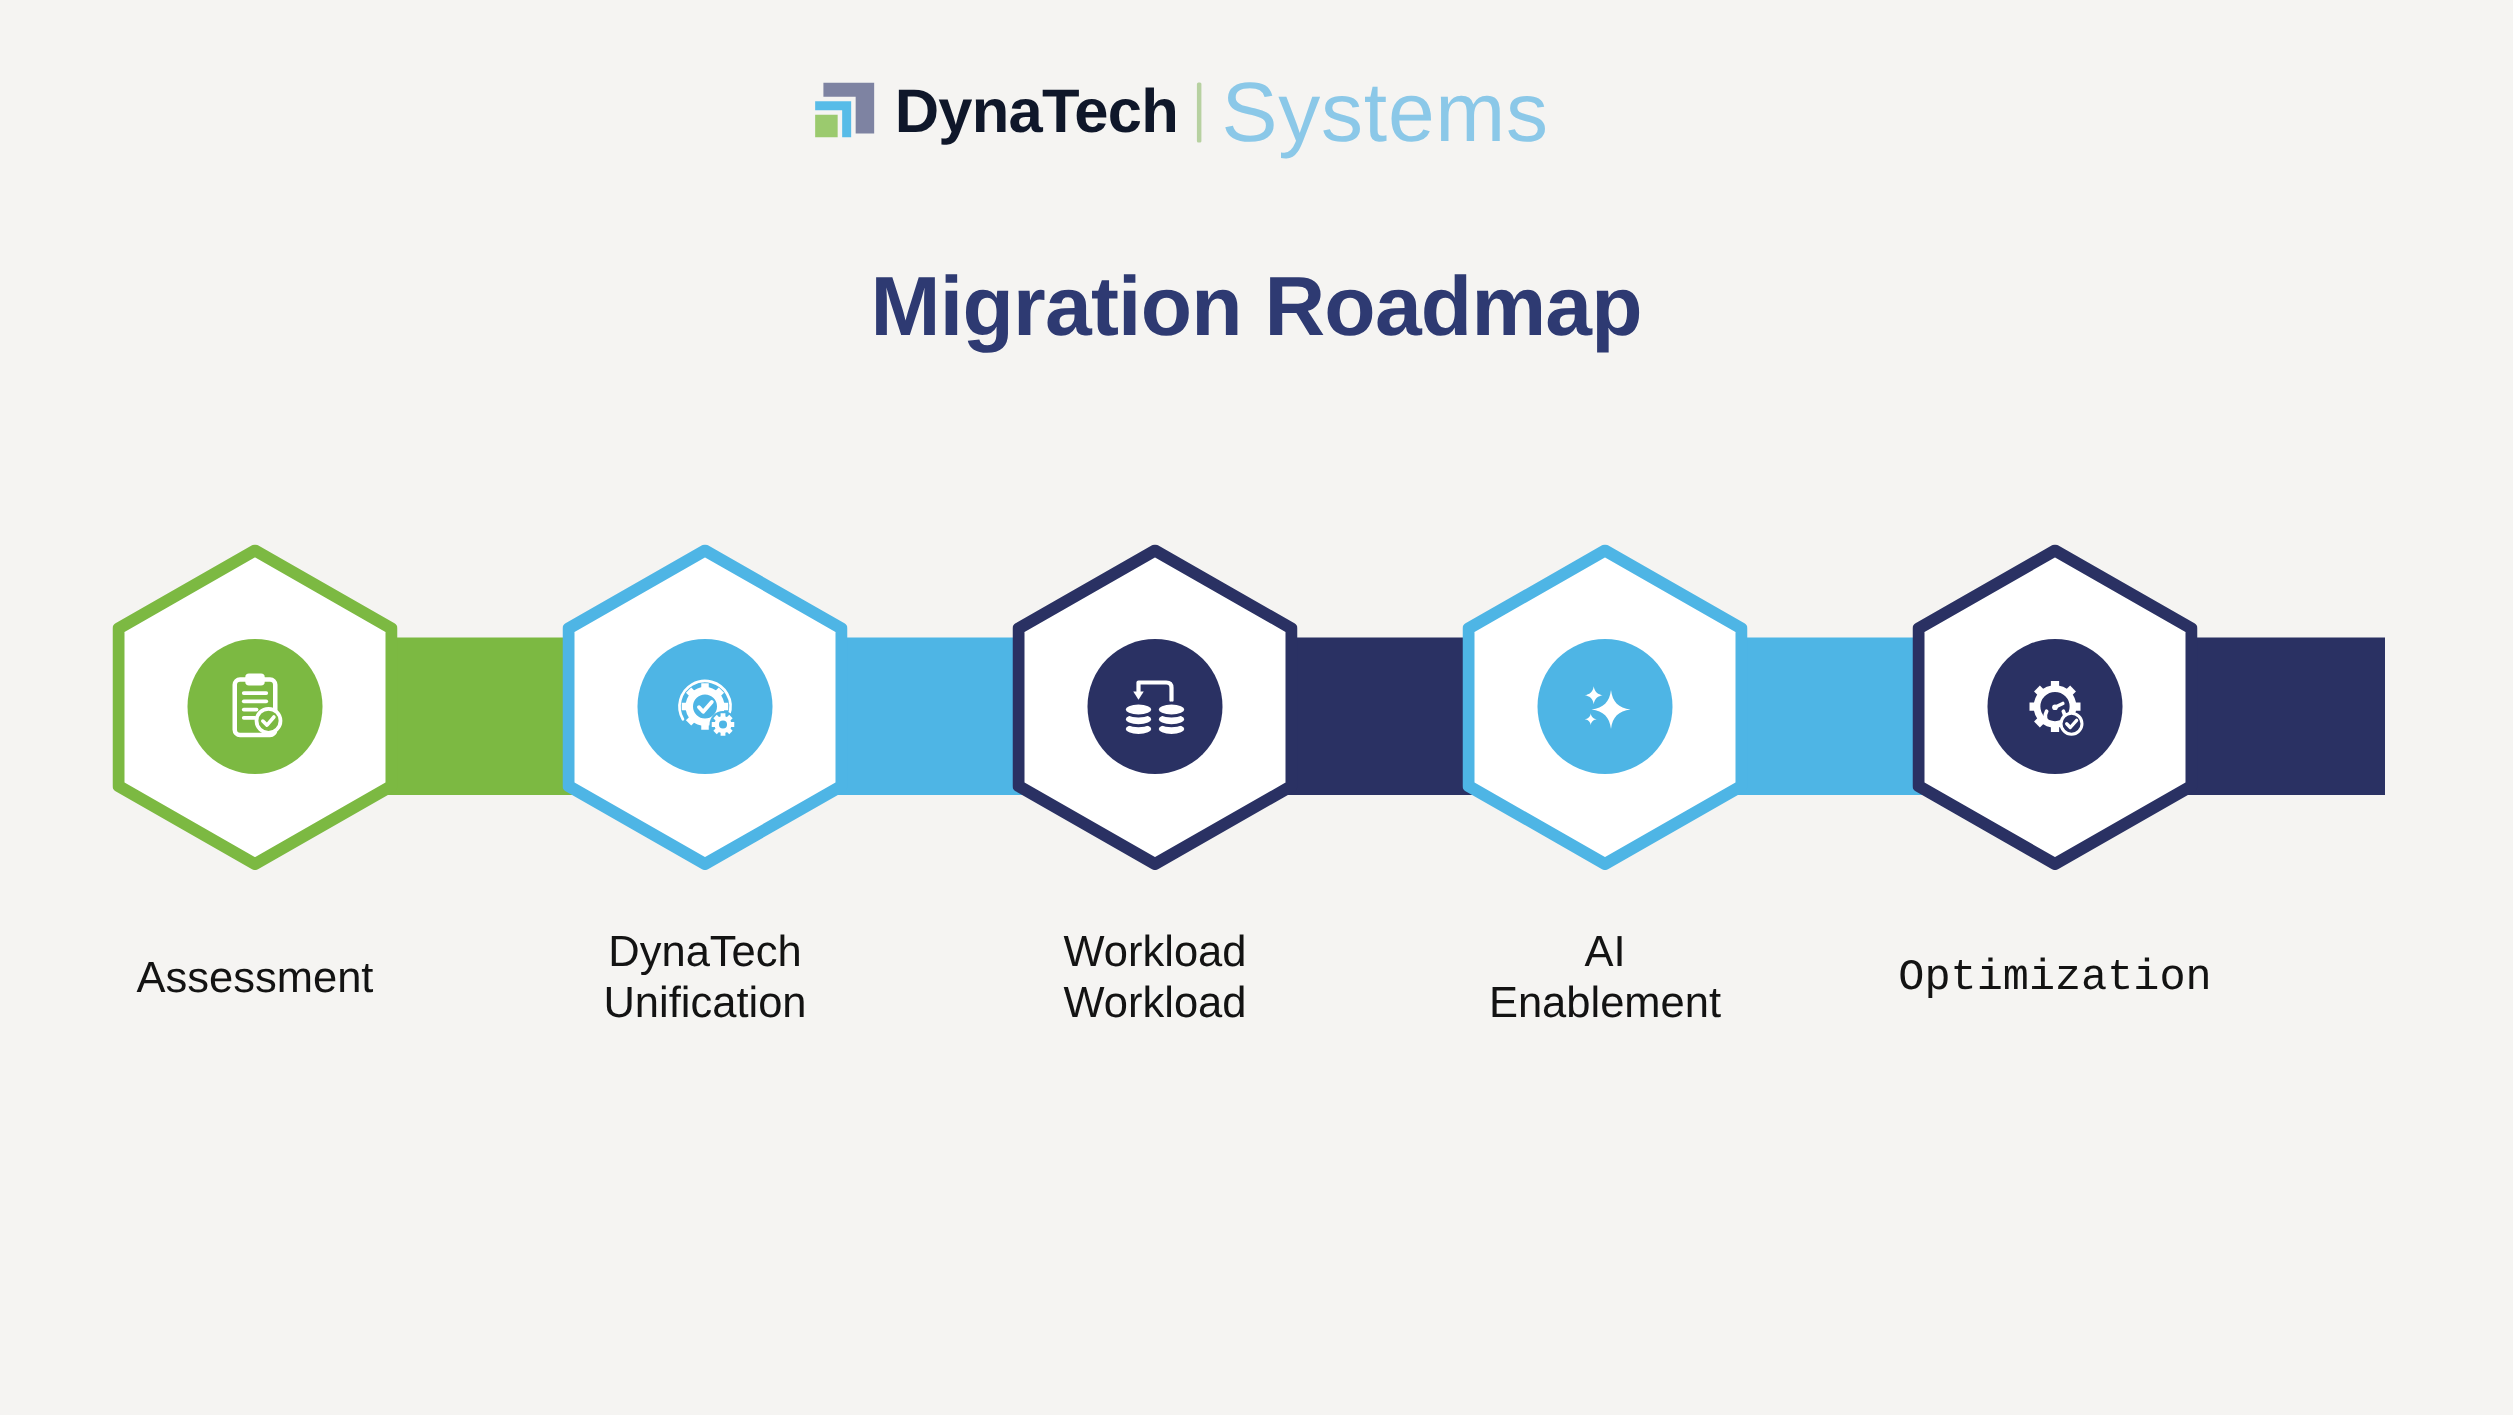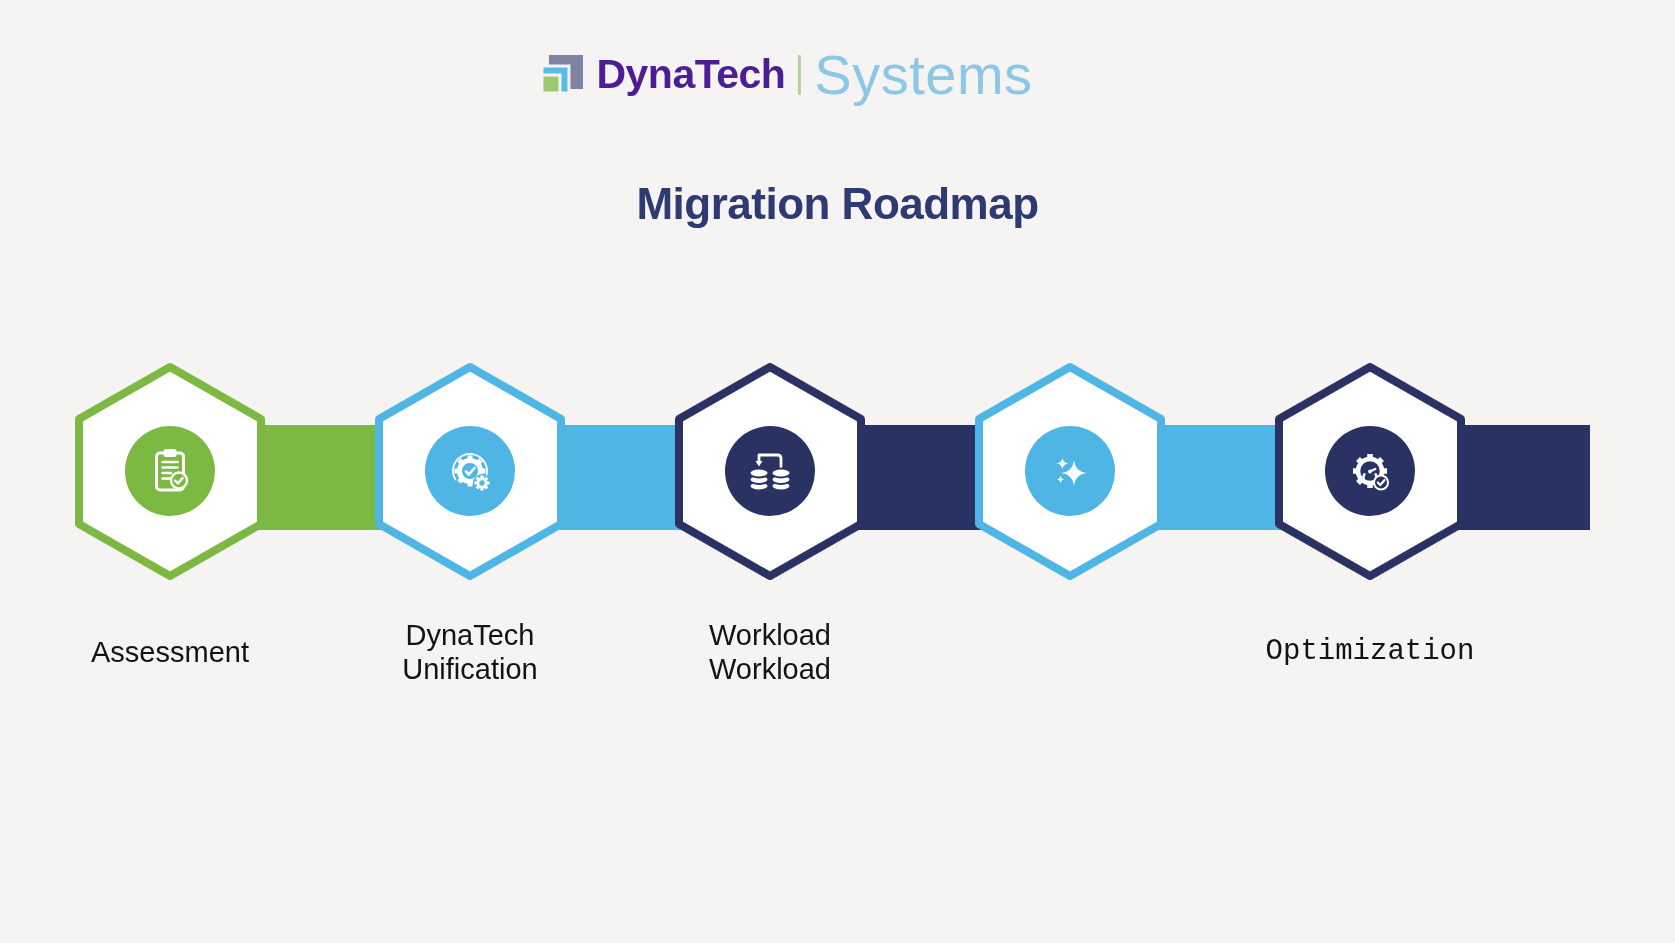--- a/index.html
+++ b/index.html
@@ -9,32 +9,32 @@
     font-family:"Liberation Sans","DejaVu Sans",sans-serif;
   }
   
   .logo{
     position:absolute;top:42px;left:50%;
     transform:translateX(-50%) translateX(-53px);
     display:flex;align-items:center;gap:0;
   }
   .logo-mark{margin-right:14px;display:block;}
   .brand-name{
-    font-size:41px;font-weight:700;color:#4c1d95;letter-spacing:-0.5px;
+    font-size:41px;font-weight:700;color:#0f172a;letter-spacing:-0.5px;
   }
   .brand-divider{
     width:3px;height:40px;background:#b7d1a1;margin:0 13px;border-radius:1px;
   }
   .brand-suffix{
     font-size:56px;font-weight:300;color:#8bc8e8;letter-spacing:0.5px;
   }
   
   .title{
     position:absolute;top:178px;left:0;width:1675px;text-align:center;
-    color:#2e3a72;font-size:44px;font-weight:700;line-height:52px;
+    color:#2e3a72;font-size:56px;font-weight:700;line-height:52px;
     letter-spacing:-0.5px;
   }
   
   .roadmap{position:absolute;top:350px;left:0;width:1492px;height:360px;}
   .bar{position:absolute;top:75px;height:105px;z-index:1;}
   .hex{position:absolute;top:13px;width:190px;height:217px;z-index:2;}
   .hex svg{display:block;width:190px;height:217px;}
   .step-label{
     position:absolute;top:258px;width:176px;height:88px;z-index:3;
     display:flex;align-items:center;justify-content:center;text-align:center;
@@ -181,14 +181,15 @@
         <circle cx="0" cy="0.5" r="1.9" fill="#fff"></circle>
         <circle class="c-fill" cx="11" cy="11.5" r="7" stroke="#fff" stroke-width="2" fill="#2a3163"></circle>
         <path d="M 7.8 11.5 L 10.2 14 L 14.4 9.2" fill="none" stroke="#fff" stroke-width="2.2" stroke-linecap="round" stroke-linejoin="round"></path>
       </g>
     </svg>
   </div>
 
   <div class="step-label lab0">Assessment</div>
   <div class="step-label lab1">DynaTech Unification</div>
   <div class="step-label lab2">Workload Workload</div>
+  <div class="step-label lab3">AI Enablement</div>
   <div class="step-label lab4">Optimization</div>
 </div>
 
 </body></html>

